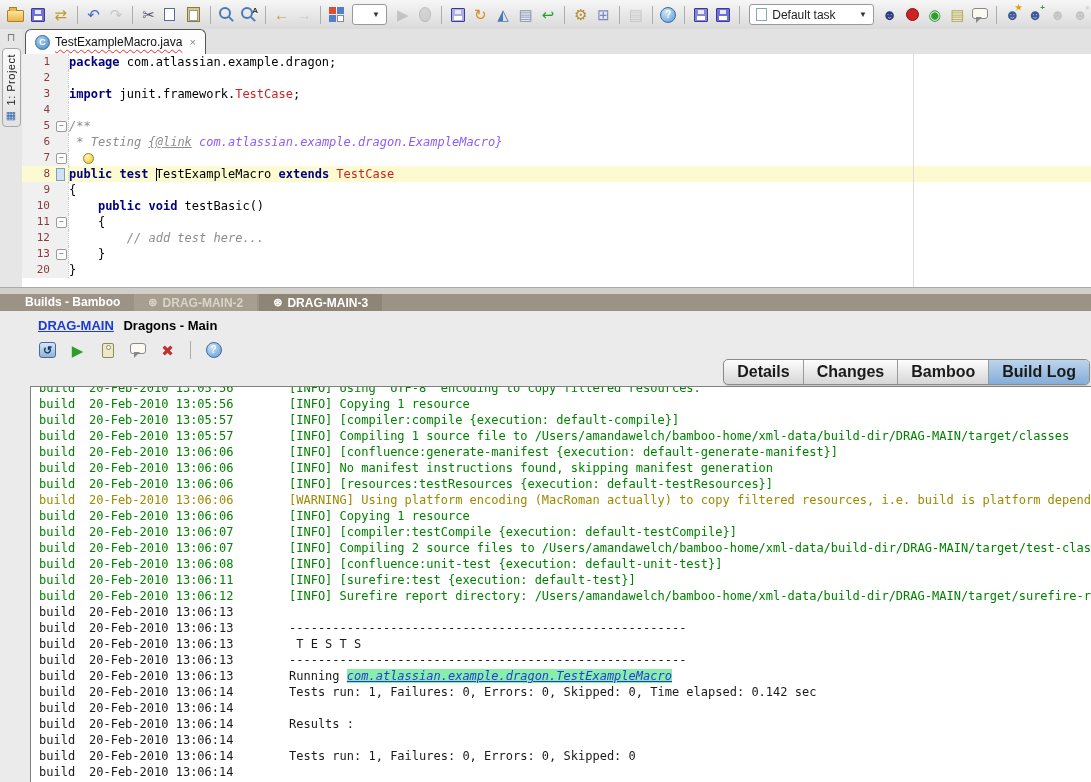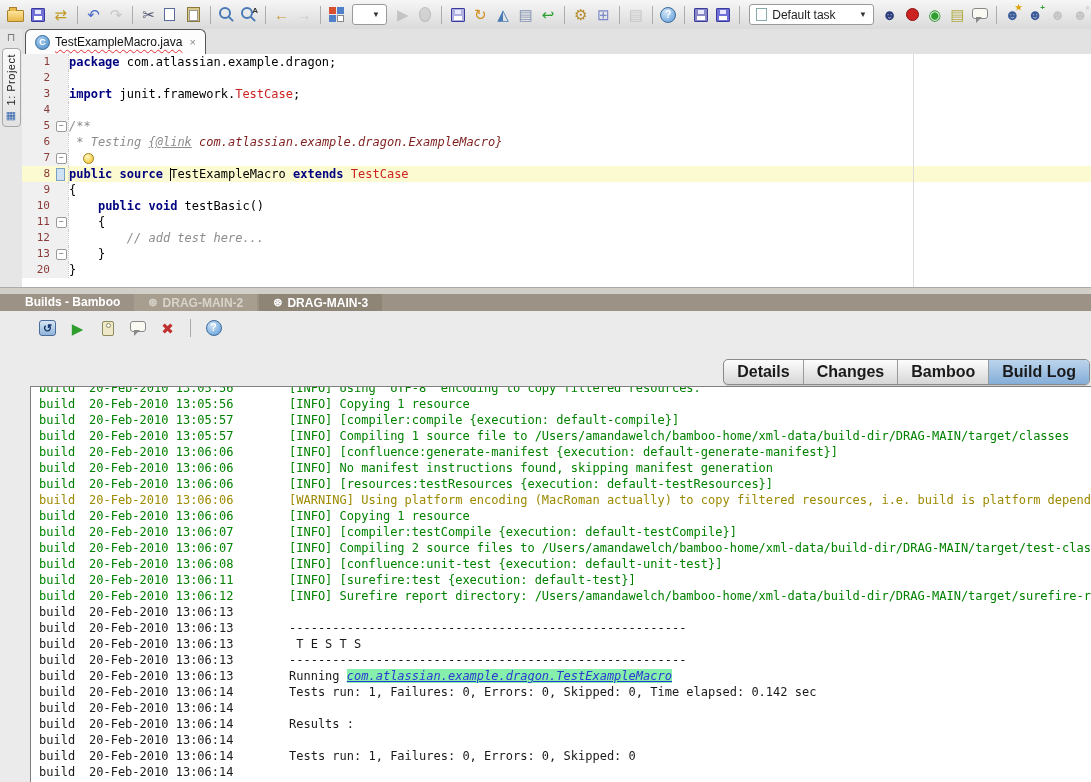--- a/index.html
+++ b/index.html
@@ -72,21 +72,21 @@
   .cl .num{width:28px;flex:none;text-align:right;padding-right:5px;color:#8b3a3a;background:#f0f0f0;font-size:11px}
   .cl .fold{width:13px;flex:none;background:#f0f0f0;display:flex;align-items:center;justify-content:center}
   .cl .code{flex:1;border-left:1px dotted #cccccc}
   .cl.hl{background:#fcfad0}
   .cl.hl .num,.cl.hl .fold{background:#fcfad0}
   .foldm{width:9px;height:9px;border:1px solid #9a9a9a;border-radius:2px;background:#fff;color:#666;
          font-size:8px;line-height:7px;text-align:center}
   .kw{color:#000080;font-weight:bold}
   .pl{color:#000}
   .err{color:#cc2222}
-  .erri{color:#7f1d1d;font-style:italic}
+  .erri{color:#8b5cf6;font-style:italic}
   .doc{color:#8c8c8c;font-style:italic}
   .doclink{color:#8c8c8c;font-style:italic;text-decoration:underline}
   .cmt{color:#8c8c8c;font-style:italic}
   .caret{display:inline-block;width:1px;height:13px;background:#000;vertical-align:middle;margin-right:-1px}
   .linemark{display:inline-block;width:7px;height:11px;background:#cfe2f4;border:1px solid #7aa0c8;
             vertical-align:middle;margin-left:-13px;margin-right:4px}
   .bulb{display:inline-block;width:9px;height:9px;border-radius:50%;margin-left:14px;
         background:radial-gradient(circle at 35% 30%,#fff8c0,#f0c020);border:1px solid #a08010;vertical-align:middle}
 
   
@@ -237,21 +237,21 @@
 
 <div id="editor">
   <div id="codelines">
       <div class="cl"><span class="num">1</span><span class="fold"></span><span class="code"><span class="kw">package </span><span class="pl">com.atlassian.example.dragon;</span></span></div>
       <div class="cl"><span class="num">2</span><span class="fold"></span><span class="code"></span></div>
       <div class="cl"><span class="num">3</span><span class="fold"></span><span class="code"><span class="kw">import </span><span class="pl">junit.framework.</span><span class="err">TestCase</span><span class="pl">;</span></span></div>
       <div class="cl"><span class="num">4</span><span class="fold"></span><span class="code"></span></div>
       <div class="cl"><span class="num">5</span><span class="fold"><span class="foldm">−</span></span><span class="code"><span class="doc">/**</span></span></div>
       <div class="cl"><span class="num">6</span><span class="fold"></span><span class="code"><span class="doc"> * Testing </span><span class="doclink">{@link</span><span class="erri"> com.atlassian.example.dragon.ExampleMacro}</span></span></div>
       <div class="cl"><span class="num">7</span><span class="fold"><span class="foldm">−</span></span><span class="code"><span class="bulb"></span></span></div>
-      <div class="cl hl"><span class="num">8</span><span class="fold"></span><span class="code"><span class="linemark"></span><span class="kw">public source </span><span class="caret"></span><span class="pl">TestExampleMacro </span><span class="kw">extends </span><span class="err">TestCase</span></span></div>
+      <div class="cl hl"><span class="num">8</span><span class="fold"></span><span class="code"><span class="linemark"></span><span class="kw">public test </span><span class="caret"></span><span class="pl">TestExampleMacro </span><span class="kw">extends </span><span class="err">TestCase</span></span></div>
       <div class="cl"><span class="num">9</span><span class="fold"></span><span class="code"><span class="pl">{</span></span></div>
       <div class="cl"><span class="num">10</span><span class="fold"></span><span class="code"><span class="pl">    </span><span class="kw">public void </span><span class="pl">testBasic()</span></span></div>
       <div class="cl"><span class="num">11</span><span class="fold"><span class="foldm">−</span></span><span class="code"><span class="pl">    {</span></span></div>
       <div class="cl"><span class="num">12</span><span class="fold"></span><span class="code"><span class="cmt">        // add test here...</span></span></div>
       <div class="cl"><span class="num">13</span><span class="fold"><span class="foldm">−</span></span><span class="code"><span class="pl">    }</span></span></div>
       <div class="cl"><span class="num">20</span><span class="fold"></span><span class="code"><span class="pl">}</span></span></div>
     </div>
   <div class="mline"></div>
 </div>
 
@@ -263,20 +263,24 @@
     <span class="bic">⊛</span>
     <span>DRAG-MAIN-2</span>
   </div>
   <div class="btab active">
     <span class="bic">⊛</span>
     <span>DRAG-MAIN-3</span>
   </div>
 </div>
 
 <div id="bpanel">
+  <div id="bheader">
+    <a>DRAG-MAIN</a>
+    <span class="pt">Dragons - Main</span>
+  </div>
   <div id="btools">
       <div class="mi">
         <span class="ic-bluebox">↺</span>
       </div>
       <div class="mi" style="color: rgb(47, 158, 47);">▶</div>
       <div class="mi">
         <span class="ic-tag"></span>
       </div>
       <div class="mi">
         <span class="ic-bubble"></span>

